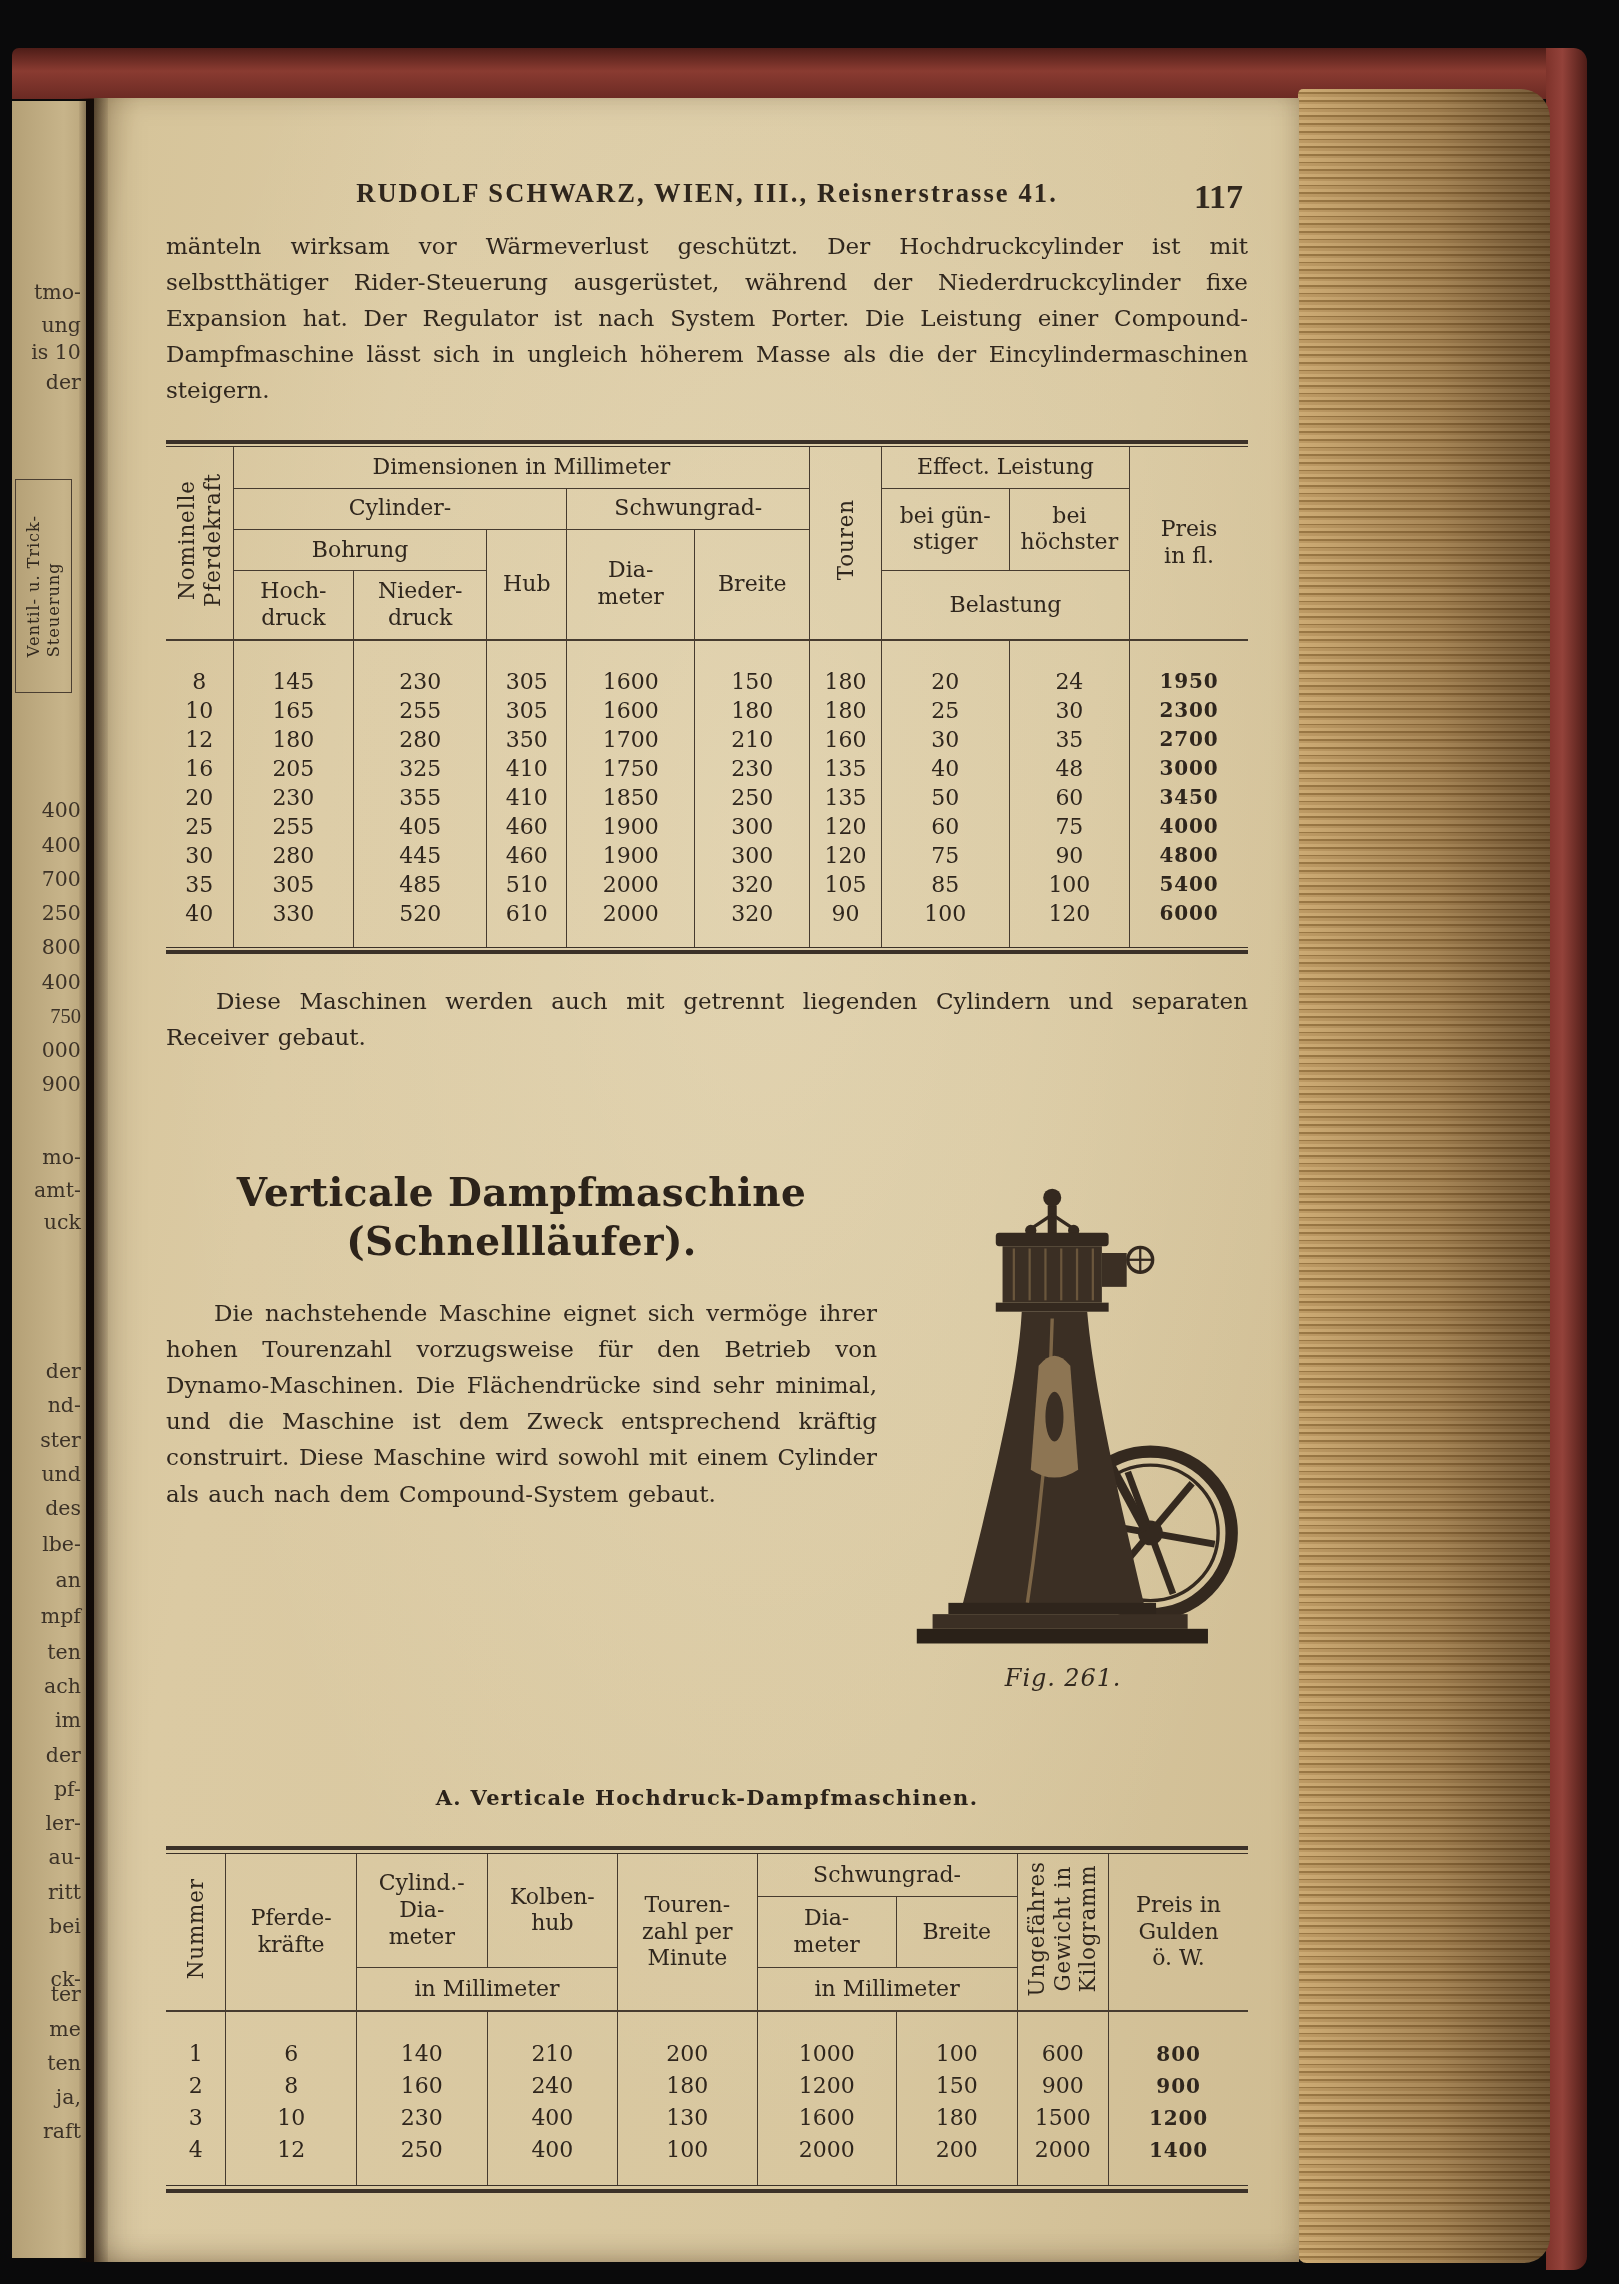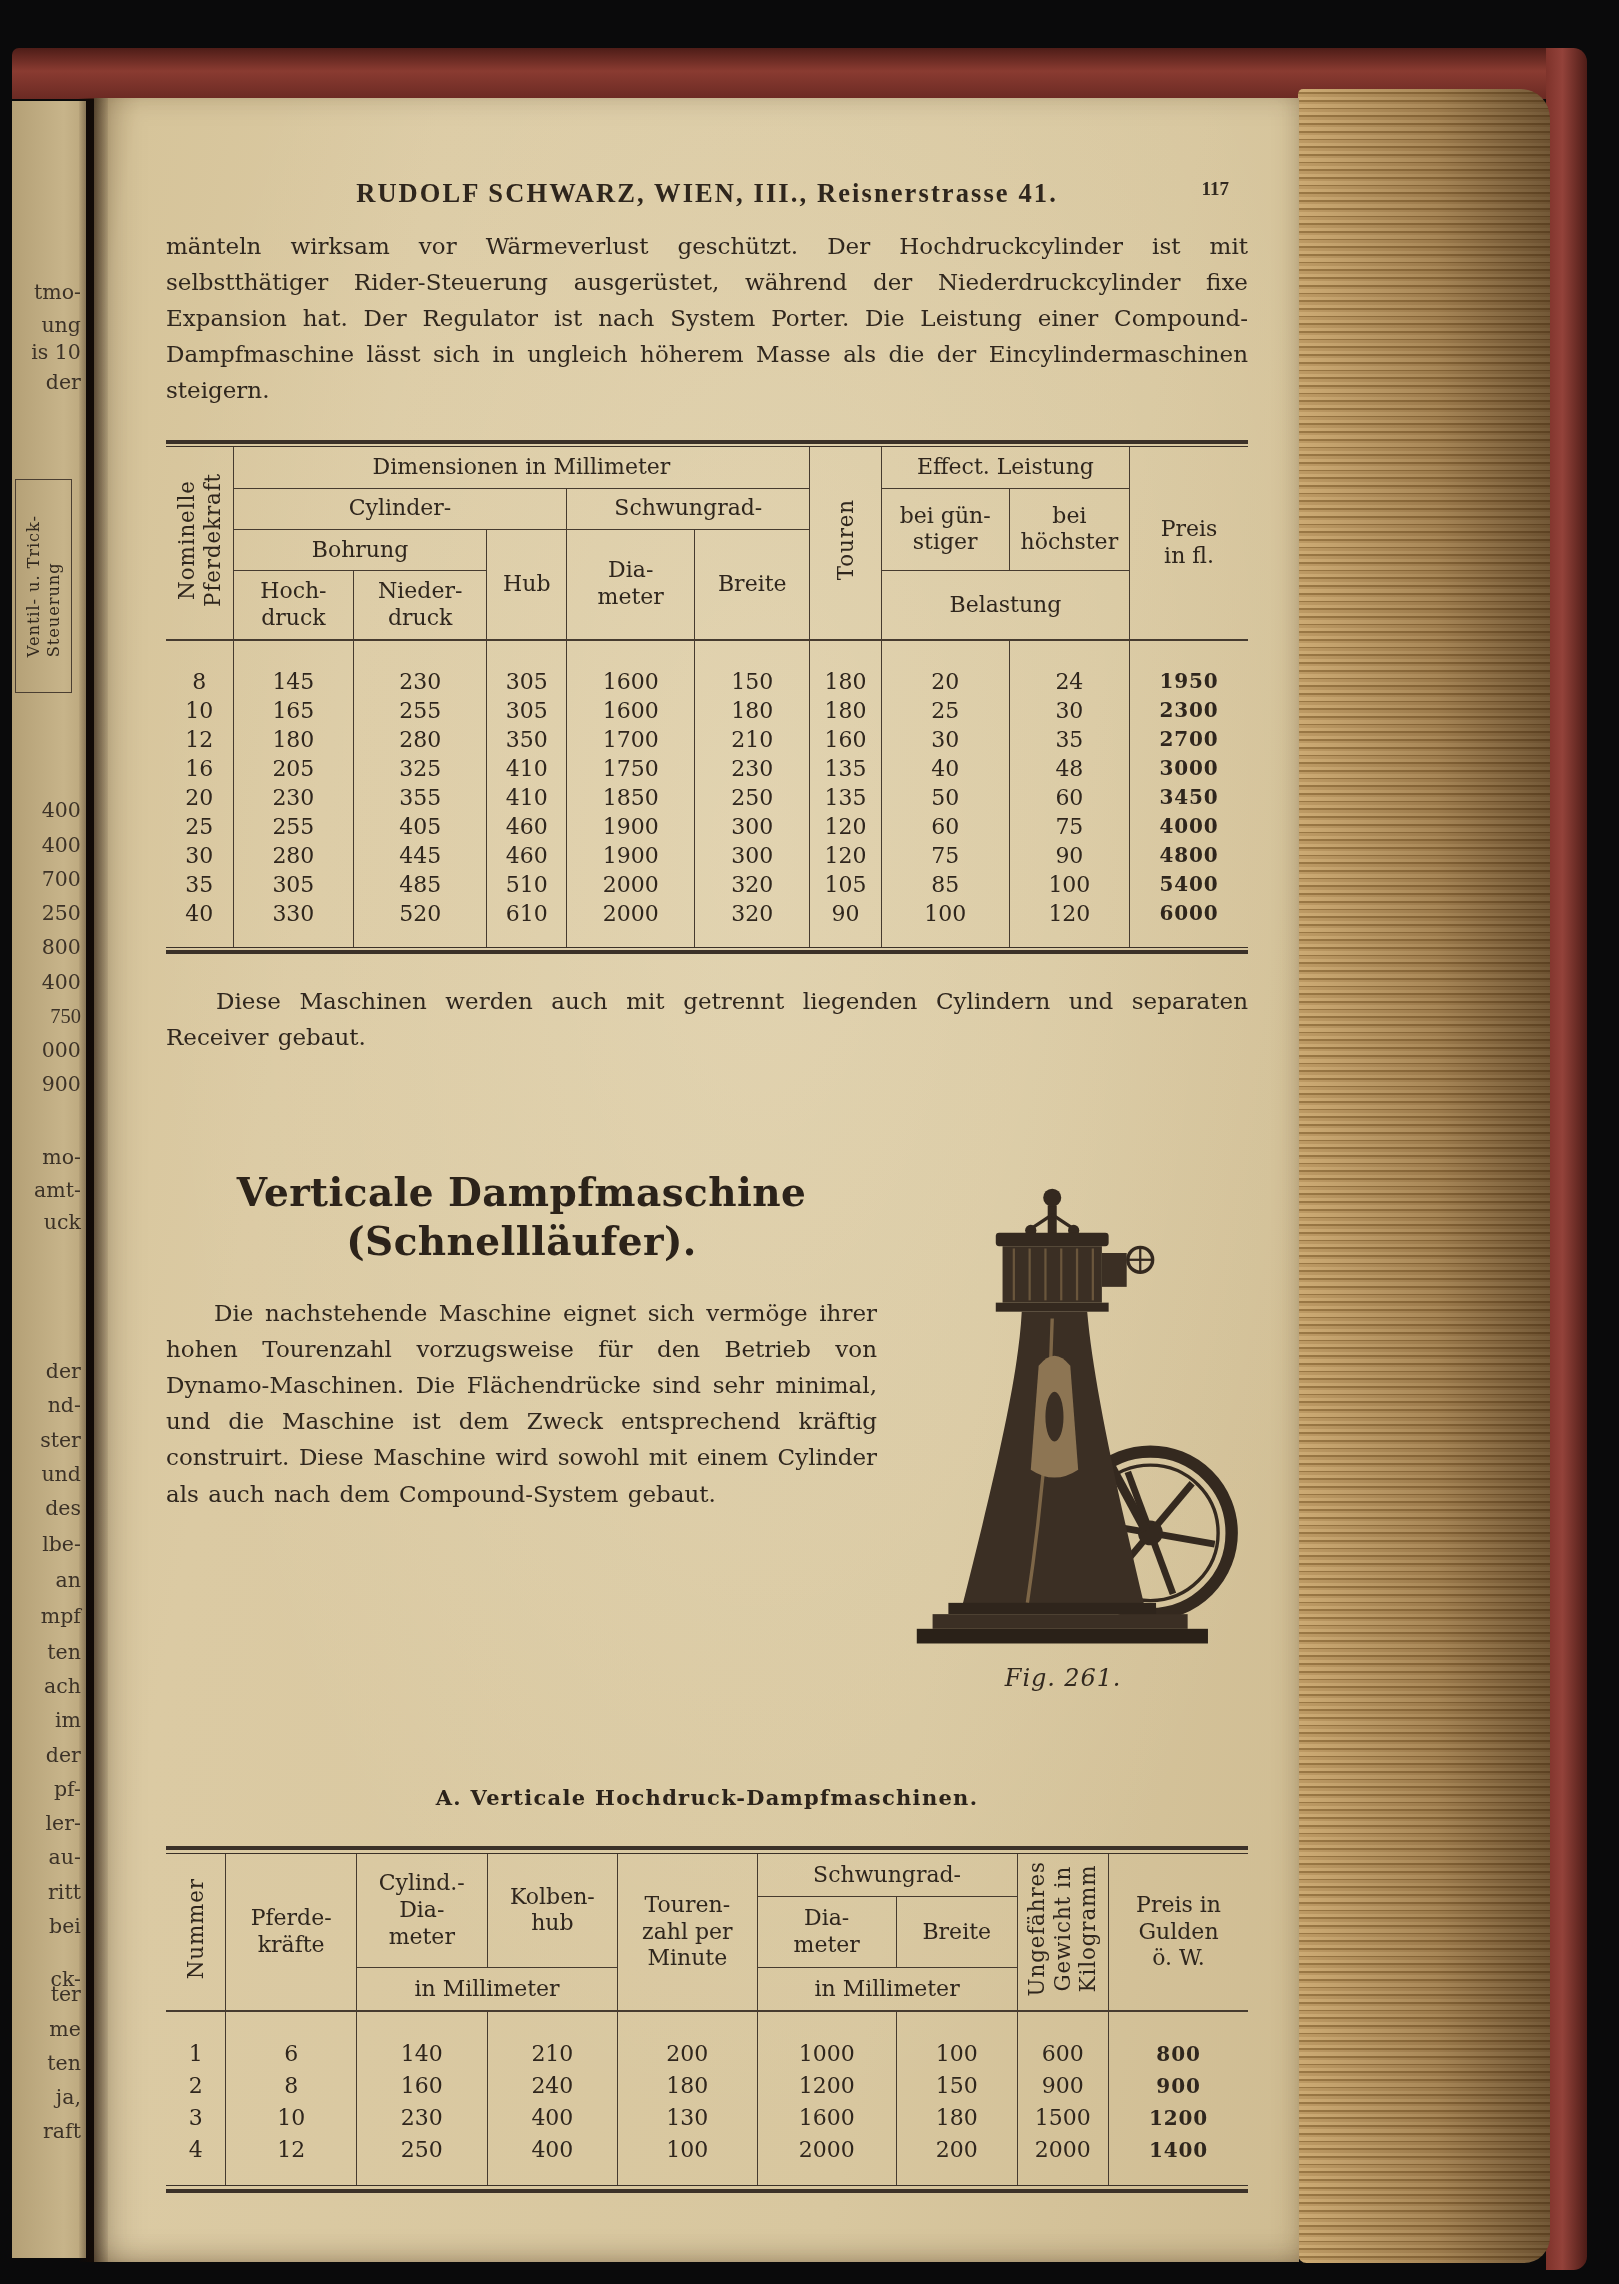--- a/index.html
+++ b/index.html
@@ -57,21 +57,21 @@
       radial-gradient(ellipse at 55% 35%, rgba(255,250,232,0.22), rgba(0,0,0,0) 65%),
       linear-gradient(100deg,#c6b186 0,#d6c49a 3%,#dbcaa3 22%,#d8c79f 70%,#cfbc92 100%);
     box-shadow: inset 26px 0 39px -19px rgba(55,35,15,0.5), inset -12px 0 29px -15.4px rgba(90,60,30,0.35),
                 inset 0 -15.4px 34px -20.5px rgba(70,45,20,0.4);
     padding:0 51px 0 72px;
   }
 
   
   .page-header { position:relative; margin-top:80px; text-align:center;font-family:Liberation Serif, serif; }
   .page-header .title { font-size:26.5px; letter-spacing:2.1px; font-weight:bold; color:#2f261d; }
-  .page-header .pageno { position:absolute; right:19px; top:0; font-size:19px; font-weight:bold; }
+  .page-header .pageno { position:absolute; right:5px; top:0; font-size:34px; font-weight:bold; }
 
   
   p.body-text {
     font-size:23px; line-height:1.57; text-align:justify; word-spacing:2.1px;
     color:#30271e;
   }
   .intro { margin-top:19px; }
   .note  { margin-top:29px; text-indent:50px; }
 
   

